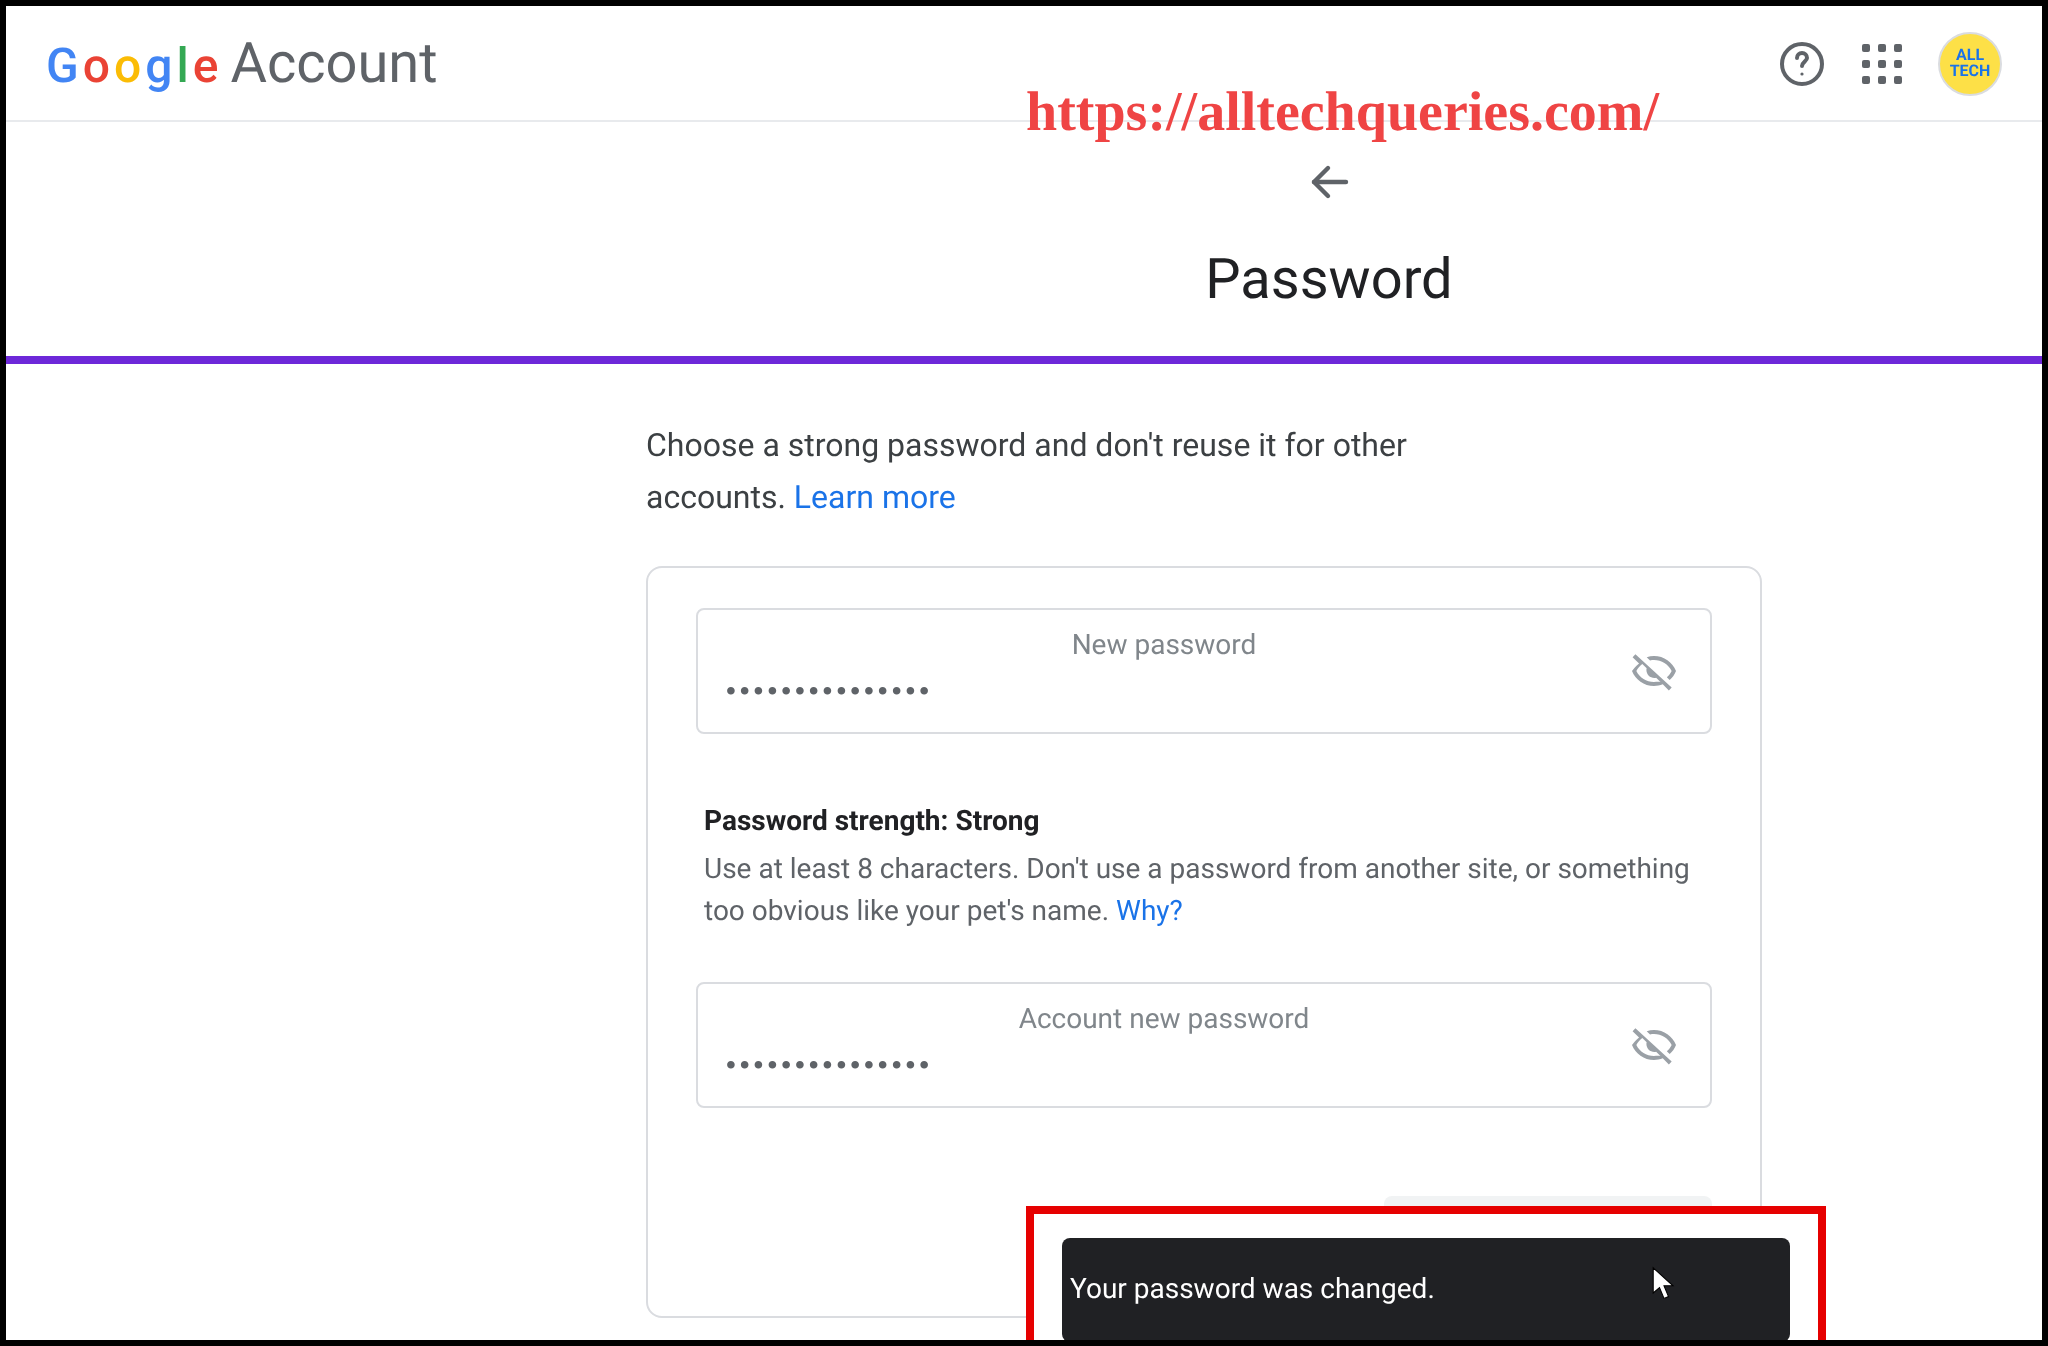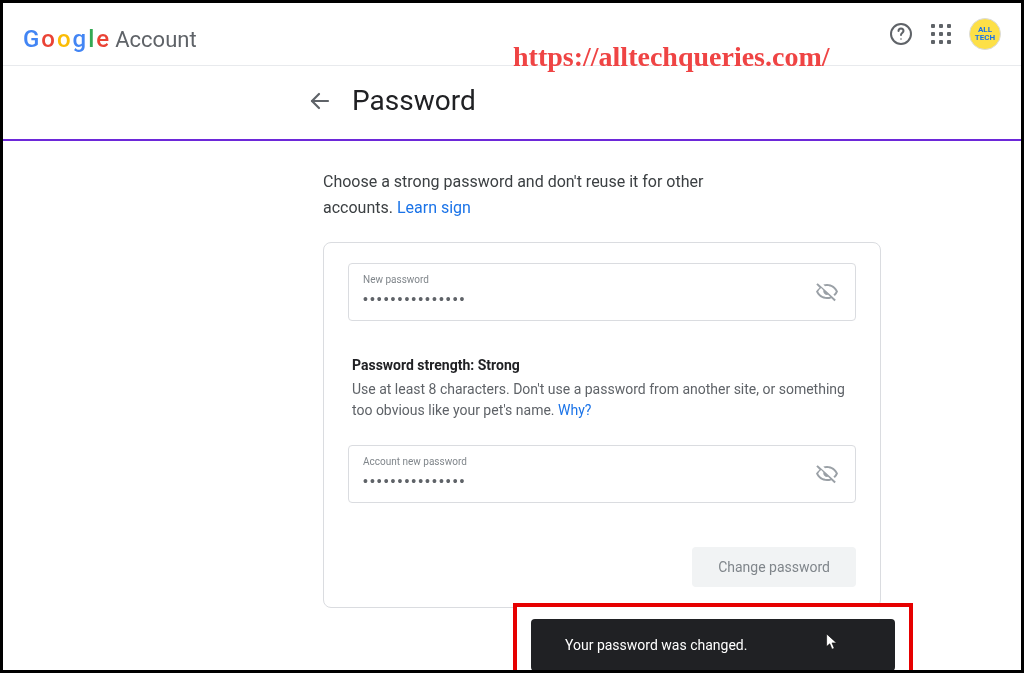--- a/index.html
+++ b/index.html
@@ -6,53 +6,53 @@
     body { font-family: 'Google Sans', Roboto, Arial, sans-serif; background: #fff; width: 1024px; height: 673px; position: relative; border: 3px solid #000; overflow: hidden; }
     
     .header { display: flex; align-items: center; justify-content: space-between; padding: 12px 20px; border-bottom: 1px solid #e8eaed; }
     .header-left { display: flex; align-items: baseline; gap: 2px; }
     .logo-g1 { color: #4285F4; font-size: 24px; font-weight: 500; }
     .logo-o1 { color: #EA4335; font-size: 24px; font-weight: 500; }
     .logo-o2 { color: #FBBC05; font-size: 24px; font-weight: 500; }
     .logo-g2 { color: #4285F4; font-size: 24px; font-weight: 500; }
     .logo-l  { color: #34A853; font-size: 24px; font-weight: 500; }
     .logo-e  { color: #EA4335; font-size: 24px; font-weight: 500; }
-    .logo-account { color: #5f6368; font-size: 22px; font-weight: 400; margin-left: 4px; margin-top: 12px; }
+    .logo-account { color: #5f6368; font-size: 28px; font-weight: 400; margin-left: 4px; }
     .header-right { display: flex; align-items: center; gap: 18px; }
     .help-icon { width: 24px; height: 24px; color: #5f6368; cursor: pointer; }
     .apps-icon { width: 20px; height: 20px; display: grid; grid-template-columns: repeat(3, 4px); grid-template-rows: repeat(3, 4px); gap: 4px; cursor: pointer; }
     .apps-icon span { background: #5f6368; border-radius: 1px; }
     .avatar { width: 32px; height: 32px; border-radius: 50%; background: #fde047; border: 1px solid #dadce0; display: flex; align-items: center; justify-content: center; font-size: 8px; color: #1a73e8; font-weight: bold; text-align: center; line-height: 1; cursor: pointer; }
     
     .watermark { position: absolute; top: 38px; left: 510px; color: #ef4444; font-family: 'Times New Roman', serif; font-size: 28px; font-weight: bold; z-index: 5; }
     
-    .page-title-row { display: flex; align-items: center; gap: 20px; padding: 18px 0 22px 305px; border-bottom: 2px solid #6d28d9; }
+    .page-title-row { display: flex; align-items: center; gap: 20px; padding: 18px 0 22px 305px; border-bottom: 4px solid #6d28d9; flex-direction: column; }
     .back-arrow { width: 24px; height: 24px; color: #5f6368; cursor: pointer; }
     .page-title { font-size: 28px; font-weight: 400; color: #202124; }
     
     .content { padding: 28px 0 0 320px; max-width: 720px; }
     .intro { font-size: 16px; color: #3c4043; line-height: 1.6; margin-bottom: 22px; }
     .intro a, .link { color: #1a73e8; text-decoration: none; cursor: pointer; }
     
     .card { border: 1px solid #dadce0; border-radius: 8px; padding: 20px 24px; width: 558px; }
     
     .field { position: relative; border: 1px solid #dadce0; border-radius: 4px; padding: 10px 54px 12px 14px; margin-bottom: 6px; }
-    .field-label { font-size: 10px; color: #80868b; display: block; margin-bottom: 4px; }
+    .field-label { font-size: 14px; color: #80868b; display: block; margin-bottom: 4px; text-align: center; }
     .field-value { font-size: 14px; color: #5f6368; letter-spacing: 2px; font-family: Arial; }
     .eye-icon { position: absolute; right: 16px; top: 50%; transform: translateY(-50%); width: 24px; height: 24px; color: #9aa0a6; cursor: pointer; }
     
     .strength-section { padding: 30px 4px 24px; }
     .strength-title { font-size: 14px; font-weight: 700; color: #202124; margin-bottom: 6px; }
     .strength-desc { font-size: 14px; color: #5f6368; line-height: 1.5; }
     
     .actions { display: flex; justify-content: flex-end; margin-top: 44px; }
     .change-btn { background: #f1f3f4; color: #80868b; border: none; border-radius: 4px; padding: 12px 26px; font-size: 14px; font-family: inherit; cursor: pointer; }
     
     .toast-wrap { position: absolute; left: 510px; top: 600px; border: 4px solid #e60000; padding: 12px 14px 10px; width: 400px; background: #fff; z-index: 10; }
-    .toast { background: #202124; color: #fff; font-size: 14px; padding: 18px 34px; border-radius: 4px; position: relative; }
+    .toast { background: #202124; color: #fff; font-size: 14px; padding: 18px 4px; border-radius: 4px; position: relative; }
     .cursor { position: absolute; right: 56px; top: 14px; width: 14px; height: 18px; }
   </style>
 </head>
 <body>
 
 <div class="header">
   <div class="header-left">
     <span class="logo-g1">G</span>
       <span class="logo-o1">o</span>
       <span class="logo-o2">o</span>
@@ -87,21 +87,21 @@
 <div class="page-title-row">
   <svg class="back-arrow" viewBox="0 0 24 24" fill="none" stroke="currentColor" stroke-width="2.2" stroke-linecap="round" stroke-linejoin="round">
       <line x1="20" y1="12" x2="4" y2="12"></line>
       <polyline points="11 5 4 12 11 19"></polyline>
     </svg>
   <h1 class="page-title">Password</h1>
 </div>
 
 <div class="content">
   <p class="intro">
-    <span>Choose a strong password and don't reuse it for other accounts. </span><a class="link">Learn sign</a>
+    <span>Choose a strong password and don't reuse it for other accounts. </span><a class="link">Learn more</a>
   </p>
 
   <div class="card">
     <div class="field">
       <span class="field-label">New password</span>
       <span class="field-value">•••••••••••••••</span>
       <svg class="eye-icon" viewBox="0 0 24 24" fill="currentColor">
           <path d="M12 6c3.79 0 7.17 2.13 8.82 5.5-.59 1.22-1.42 2.27-2.41 3.12l1.42 1.42C21.27 14.74 22.31 13.26 23 11.5 21.27 7.11 17 4 12 4c-1.27 0-2.49.2-3.64.57l1.65 1.65C10.66 6.09 11.32 6 12 6zM2.71 3.16L1.29 4.57l3.24 3.24C2.92 9.07 1.66 10.68 1 11.5c1.73 4.39 6 7.5 11 7.5 1.55 0 3.03-.3 4.38-.84l3.05 3.05 1.41-1.41L2.71 3.16zM12 17c-3.79 0-7.17-2.13-8.82-5.5.69-1.41 1.72-2.61 2.97-3.54l2.18 2.18c-.08.28-.13.57-.13.86 0 2.21 1.79 4 4 4 .29 0 .58-.05.86-.13l2.18 2.18C14.16 16.7 13.11 17 12 17z"></path>
         </svg>
     </div>

